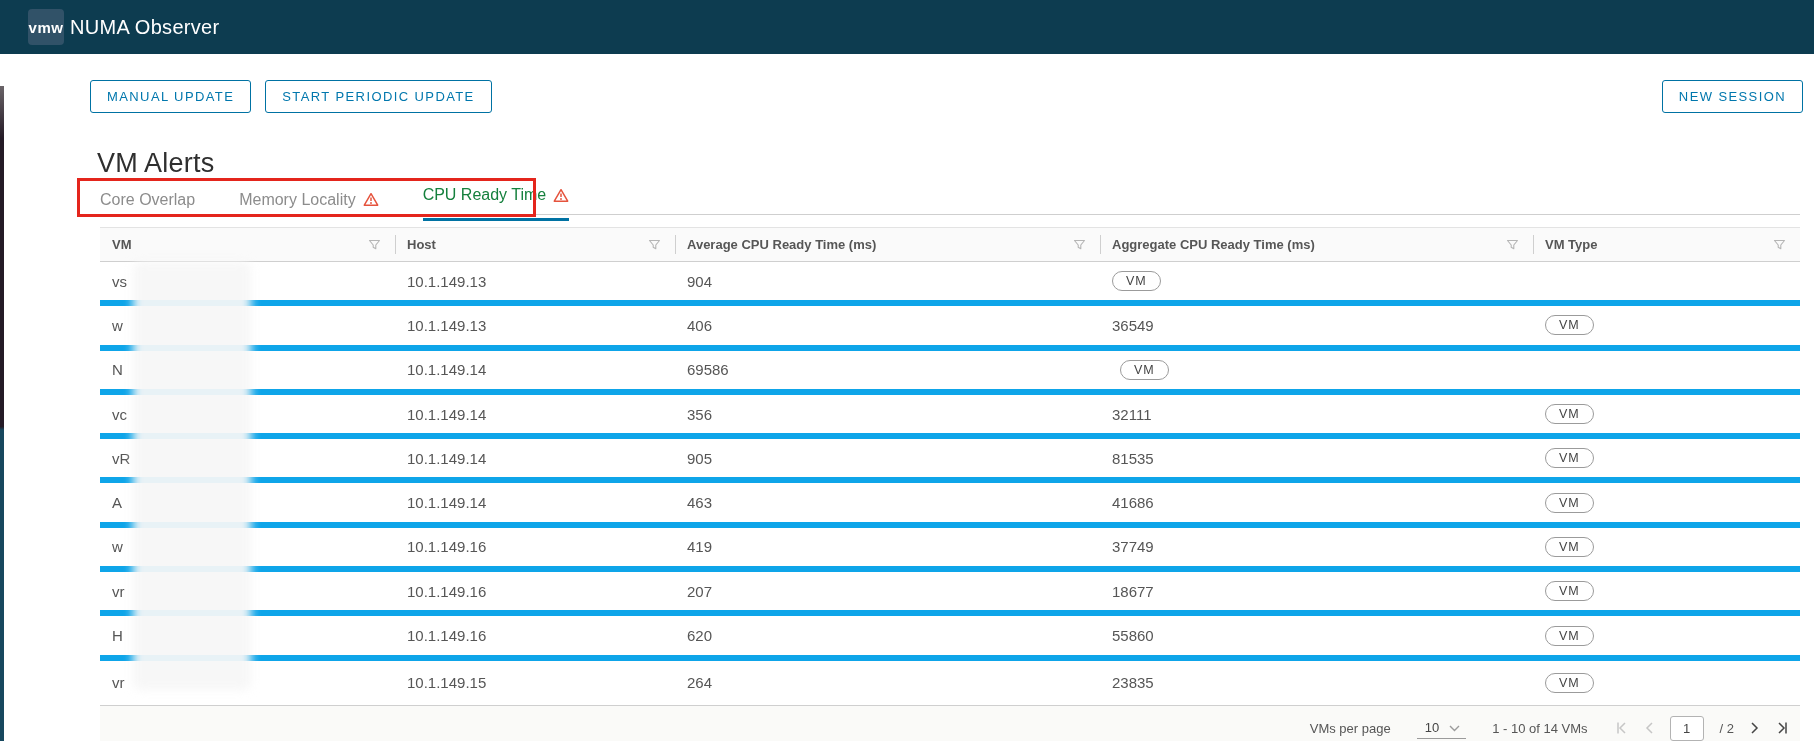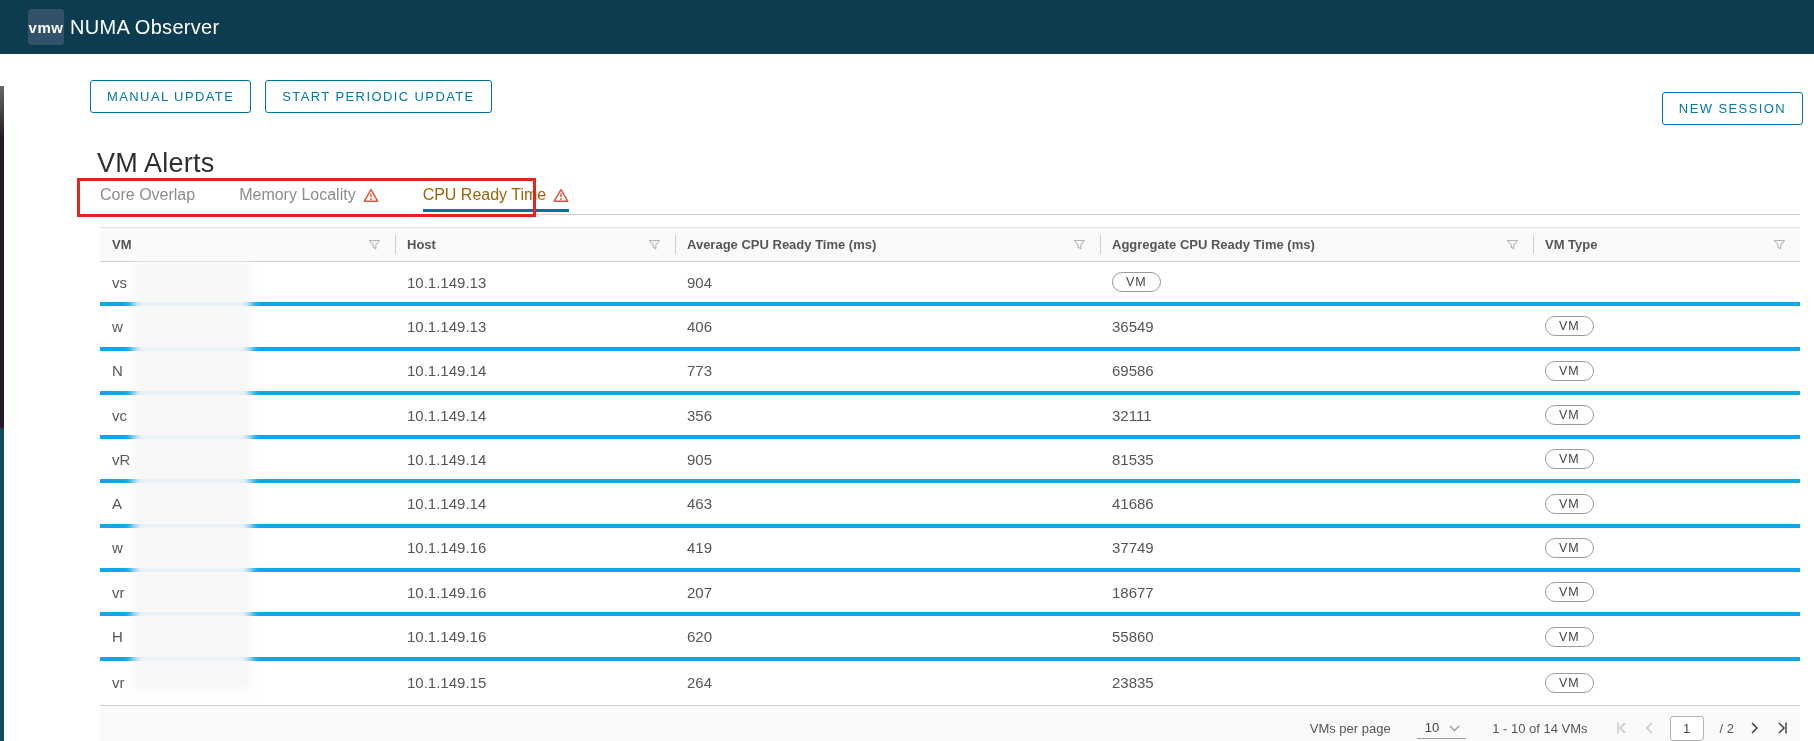--- a/index.html
+++ b/index.html
@@ -17,49 +17,49 @@
   
   .left-strip { position:absolute; left:0; top:86px; width:4px; height:655px;
                 background:linear-gradient(to bottom, #6a6468 0%, #241a26 8%, #241a26 52%, #17485e 52.5%, #17485e 100%); }
 
   
   .toolbar { position:absolute; left:90px; top:80px; display:flex; gap:14px; }
   .btn { height:33px; padding:0 16px; background:#fff; border:1px solid #0072a3;
          border-radius:3px; color:#0077ad; font-size:13px; font-weight:500;
          letter-spacing:1.4px; cursor:pointer; font-family:"Liberation Sans", sans-serif;
          display:flex; align-items:center; }
-  .btn-right { position:absolute; right:11px; top:80px;margin-top:12px; }
+  .btn-right { position:absolute; right:11px; top:80px; }
 
   
   .page-title { position:absolute; left:97px; top:148px; font-size:27px; font-weight:300;
                 color:#2f2f2f; letter-spacing:.2px; }
 
   
   .tabs-line { position:absolute; left:100px; top:214px; width:1700px; height:1px; background:#cfcfcf; }
   .tabs { position:absolute; left:100px; top:186px; display:flex; gap:44px; }
   .tab { display:flex; align-items:center; gap:7px; font-size:16px; color:#8c8c8c;
          padding-bottom:8px; cursor:pointer; background:none; border:none;
          font-family:"Liberation Sans", sans-serif; }
-  .tab.active { color:#a16207; border-bottom:3px solid #0072a3; padding-bottom:5px; }
+  .tab.active { color:#15803d; border-bottom:3px solid #0072a3; padding-bottom:14px; }
   .warn-icon svg { display:block; }
   .annotation-box { position:absolute; left:77px; top:178px; width:459px; height:39px;
                     border:3px solid #e4251c; pointer-events:none; }
 
   
   .datagrid { position:absolute; left:100px; top:227px; width:1700px; }
   .dg-header { display:flex; height:35px; background:#fafafa;
                border-top:1px solid #e3e3e3; border-bottom:1px solid #cfcfcf; }
   .th { display:flex; align-items:center; justify-content:space-between;
         padding:0 14px 0 12px; font-size:13px; font-weight:600; color:#565656;
         position:relative; }
   .th + .th::before { content:""; position:absolute; left:0; top:7px; bottom:7px;
                       width:1px; background:#cfcfcf; }
   .filter-icon { display:flex; cursor:pointer; }
 
-  .tr { display:flex; height:44.3px; border-bottom:4px solid #0ea5e9; background:#fff; }
+  .tr { display:flex; height:44.3px; border-bottom:6px solid #0ea5e9; background:#fff; }
   .tr:last-child { border-bottom:none; }
   .td { display:flex; align-items:center; padding:0 12px; font-size:15px; color:#565656; }
 
   .c-vm  { width:295px; }
   .c-host{ width:280px;gap:44px; }
   .c-avg { width:425px; }
   .c-agg { width:433px; }
   .c-type{ width:267px; }
 
   .badge { border:1px solid #9b9b9b; border-radius:12px; padding:2px 13px;
@@ -212,23 +212,20 @@
     </div>
   </div>
 
   <div class="tr">
     <div class="td c-vm">
           <span>N</span>
         </div>
     <div class="td c-host">
           <span>10.1.149.14</span>
         </div>
-    <div class="td c-avg">
-          <span>773</span>
-        </div>
     <div class="td c-agg">
           <span>69586</span>
         </div>
     <div class="td c-type">
       <span class="badge">VM</span>
     </div>
   </div>
 
   <div class="tr">
     <div class="td c-vm">

